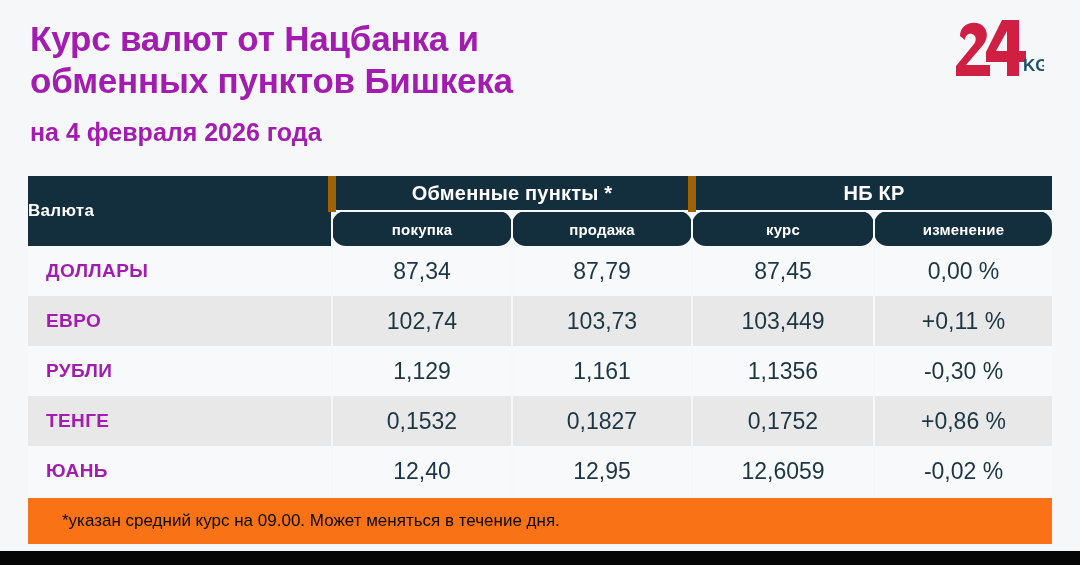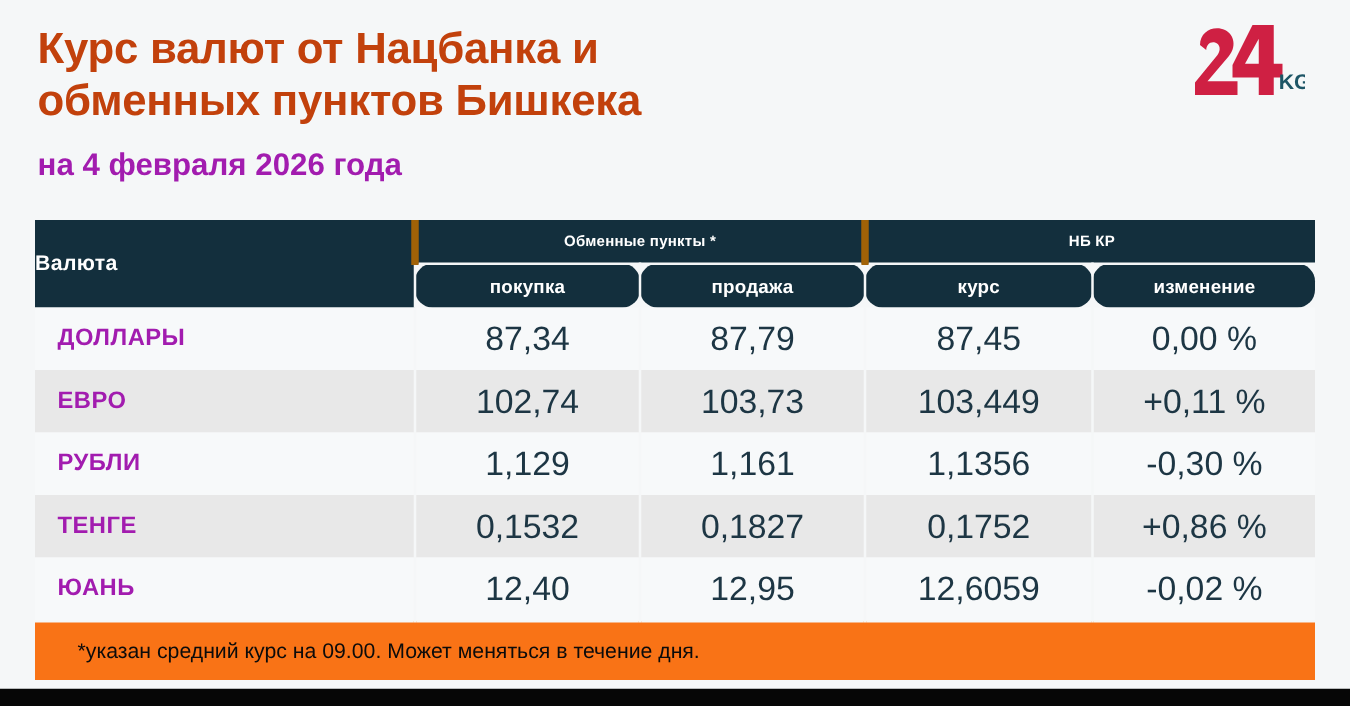--- a/index.html
+++ b/index.html
@@ -37,21 +37,21 @@
     left: 30px;
     top: 18px;
     width: 800px;
   }
 
   .title {
     margin: 0;
     font-size: 35px;
     line-height: 1.20;
     font-weight: bold;
-    color: #c2410c;
+    color: #a21caf;
     letter-spacing: -0.2px;
     white-space: pre-line;
   }
 
   .subtitle {
     margin: 0;
     padding-top: 16px;
     font-size: 25px;
     font-weight: bold;
     color: #a21caf;
@@ -101,42 +101,42 @@
     text-align: left;
     font-size: 17px;
     font-weight: bold;
     letter-spacing: 0.3px;
     vertical-align: middle;
     height: 68px;
   }
 
   th.group-head {
     text-align: center;
-    font-size: 12px;
+    font-size: 20px;
     font-weight: bold;
     height: 34px;
-    border-left: 6px solid #a16207;
+    border-left: 8px solid #a16207;
     border-bottom: 2px solid #f5f7f8;
     letter-spacing: 0.2px;
   }
 
   th.sub-head {
     text-align: center;
     font-size: 15px;
     font-weight: bold;
     height: 34px;
     border-left: 2px solid #f5f7f8;
     letter-spacing: 0.2px;
     border-radius: 14px;
   }
 
   
   tbody td {
     height: 50px;
-    font-size: 27px;
+    font-size: 23px;
     color: #1d3644;
     text-align: center;
     vertical-align: middle;
     border-left: 2px solid #f5f7f8;
     padding: 0;
   }
 
   tbody td.cur-name {
     text-align: left;
     padding-left: 18px;

